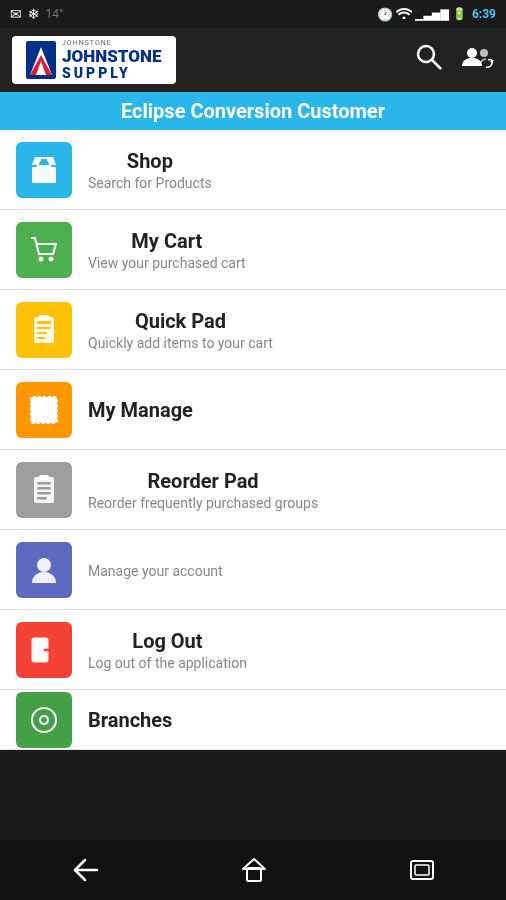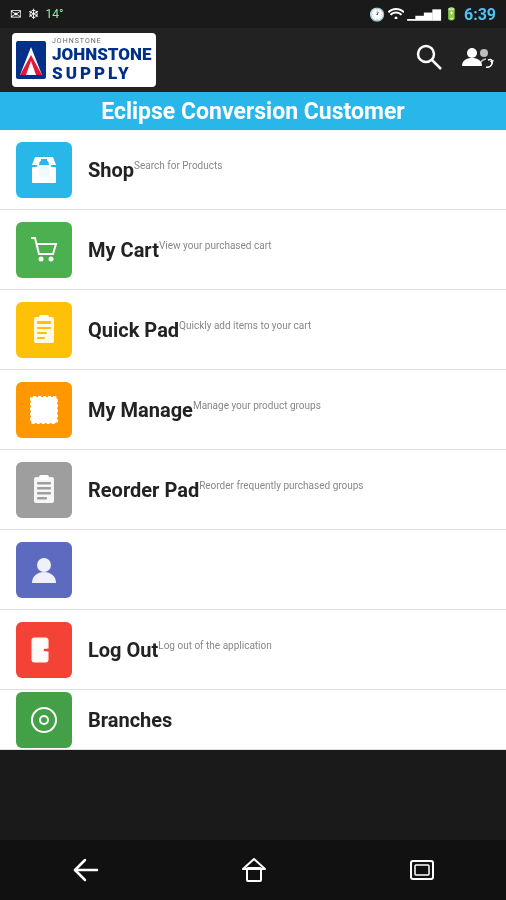--- a/index.html
+++ b/index.html
@@ -40,25 +40,25 @@
       background: #222;
       height: 64px;
       display: flex;
       align-items: center;
       justify-content: space-between;
       padding: 0 12px;
     }
     .logo-container {
       background: white;
       border-radius: 4px;
-      padding: 4px 4px;
+      padding: 4px 14px;
       display: flex;
       align-items: center;
       gap: 6px;
-      height: 54px;
+      height: 48px;
     }
     .logo-triangle {
       width: 30px;
       height: 38px;
     }
     .logo-text {
       display: flex;
       flex-direction: column;
     }
     .header-icons {
@@ -75,21 +75,21 @@
     
     .banner {
       background: #29B6E8;
       height: 38px;
       display: flex;
       align-items: center;
       justify-content: center;
     }
     .banner-text {
       color: white;
-      font-size: 23px;
+      font-size: 20px;
       font-weight: bold;
     }
 
     
     .menu-list {
       background: white;
       flex: 1;
     }
     .menu-item {
       display: flex;
@@ -110,30 +110,31 @@
       margin-right: 16px;
       flex-shrink: 0;
     }
     .menu-icon-box svg {
       width: 34px;
       height: 34px;
       fill: white;
     }
     .menu-content {
       display: flex;
-      flex-direction: row;
+      flex-direction: column;
+      align-items: center;
     }
     .menu-title {
       font-size: 20px;
       font-weight: bold;
       color: #222;
       line-height: 1.2;
     }
     .menu-subtitle {
-      font-size: 10px;
+      font-size: 14px;
       color: #888;
       margin-top: 2px;
     }
 
     
     .bg-blue { background: #29B6E8; }
     .bg-green { background: #4CAF50; }
     .bg-yellow { background: #FFC107; }
     .bg-orange-outline { background: #FF9800; }
     .bg-gray { background: #9E9E9E; }
@@ -170,54 +171,54 @@
   </style>
 </head>
 <body>
 
 <div class="status-bar">
   <div class="status-left">
 
     <span style="font-size:14px;">✉</span>
 
     <span style="font-size:14px;">❄</span>
-    <span style="color:#86efac;font-size:12px;text-align:right;">14°</span>
+    <span style="color:#737373;font-size:12px;text-align:right;">14°</span>
   </div>
   <div class="status-icons">
 
     <span style="font-size:13px;">🕐</span>
 
     <span style="font-size:13px; color:white;">
       <svg width="16" height="12" viewBox="0 0 16 12" fill="white">
         <path d="M8 9.5a1.5 1.5 0 1 1 0 3 1.5 1.5 0 0 1 0-3z"></path>
         <path d="M8 6.5C9.9 6.5 11.6 7.3 12.8 8.6l1.4-1.4C12.5 5.4 10.4 4.5 8 4.5s-4.5.9-6.2 2.7l1.4 1.4C4.4 7.3 6.1 6.5 8 6.5z"></path>
         <path d="M8 3C10.8 3 13.4 4.1 15.3 6l1.4-1.4C14.5 2.5 11.4 1 8 1S1.5 2.5-.3 4.6L1.1 6C3 4.1 5.6 3 8 3z"></path>
       </svg>
     </span>
 
     <span style="color:white;font-size:11px;">▁▃▅▇</span>
 
     <span style="color:white;font-size:12px;">🔋</span>
-    <span style="color:#4FC3F7;font-size:16px;font-weight:bold;margin-left:2px;">6:39</span>
+    <span style="color:#4FC3F7;font-size:12px;font-weight:bold;margin-left:2px;">6:39</span>
   </div>
 </div>
 
 <div class="app-header">
   <div class="logo-container">
 
     <svg class="logo-triangle" viewBox="0 0 30 38">
       <rect width="30" height="38" fill="#003087" rx="2"></rect>
       <polygon points="4,34 15,6 26,34" fill="white"></polygon>
       <polygon points="4,34 15,14 26,34" fill="#E31837"></polygon>
       <polygon points="10,34 15,20 20,34" fill="white"></polygon>
     </svg>
     <div class="logo-text">
       <span style="font-size:7px;color:#666;letter-spacing:1px;">JOHNSTONE</span>
       <span style="font-size:17px;font-weight:900;color:#003087;letter-spacing:0px;line-height:1.1;">JOHNSTONE</span>
-      <span style="font-size:17px;font-weight:900;color:#003087;letter-spacing:3px;">SUPPLY</span>
+      <span style="font-size:14px;font-weight:900;color:#003087;letter-spacing:3px;">SUPPLY</span>
     </div>
   </div>
   <div class="header-icons">
     <span class="header-icon">
       <svg width="30" height="30" viewBox="0 0 30 30" fill="white">
         <circle cx="12" cy="12" r="8" stroke="white" stroke-width="2.5" fill="none"></circle>
         <line x1="18" y1="18" x2="27" y2="27" stroke="white" stroke-width="2.5"></line>
       </svg>
     </span>
     <span class="header-icon">
@@ -299,21 +300,20 @@
           <rect x="4" y="4" width="26" height="26" rx="2" stroke="white" stroke-width="2" stroke-dasharray="3,2"></rect>
 
           <rect x="6" y="6" width="10" height="10" rx="1" fill="white" opacity="0.9"></rect>
           <rect x="18" y="6" width="10" height="10" rx="1" fill="white" opacity="0.9"></rect>
           <rect x="6" y="18" width="10" height="10" rx="1" fill="white" opacity="0.9"></rect>
           <rect x="18" y="18" width="10" height="10" rx="1" fill="white" opacity="0.9"></rect>
         </svg>
       </div>
       <div class="menu-content">
         <span class="menu-title">My Manage</span>
-        <span class="menu-subtitle">Manage your product groups</span>
       </div>
     </div>
 
     <div class="menu-item">
       <div class="menu-icon-box bg-gray">
         <svg viewBox="0 0 34 34" fill="white">
           <rect x="7" y="4" width="20" height="26" rx="2" fill="white" opacity="0.9"></rect>
           <rect x="10" y="9" width="14" height="2.5" rx="1" fill="#9E9E9E"></rect>
           <rect x="10" y="14" width="14" height="2.5" rx="1" fill="#9E9E9E"></rect>
           <rect x="10" y="19" width="14" height="2.5" rx="1" fill="#9E9E9E"></rect>
@@ -328,20 +328,21 @@
     </div>
 
     <div class="menu-item">
       <div class="menu-icon-box bg-purple">
         <svg viewBox="0 0 34 34" fill="white">
           <circle cx="17" cy="12" r="7" fill="white" opacity="0.9"></circle>
           <path d="M5 30c0-7 5.4-11 12-11s12 4 12 11" fill="white" opacity="0.9"></path>
         </svg>
       </div>
       <div class="menu-content">
+        <span class="menu-subtitle">Manage your account</span>
       </div>
     </div>
 
     <div class="menu-item">
       <div class="menu-icon-box bg-red">
         <svg viewBox="0 0 34 34" fill="white">
 
           <rect x="5" y="5" width="16" height="24" rx="2" fill="white" opacity="0.85"></rect>
           <rect x="5" y="5" width="16" height="24" rx="2" stroke="white" stroke-width="1" fill="none"></rect>
           <path d="M17 17h12M25 13l4 4-4 4" stroke="#F44336" stroke-width="2.5" fill="none" stroke-linecap="round"></path>

